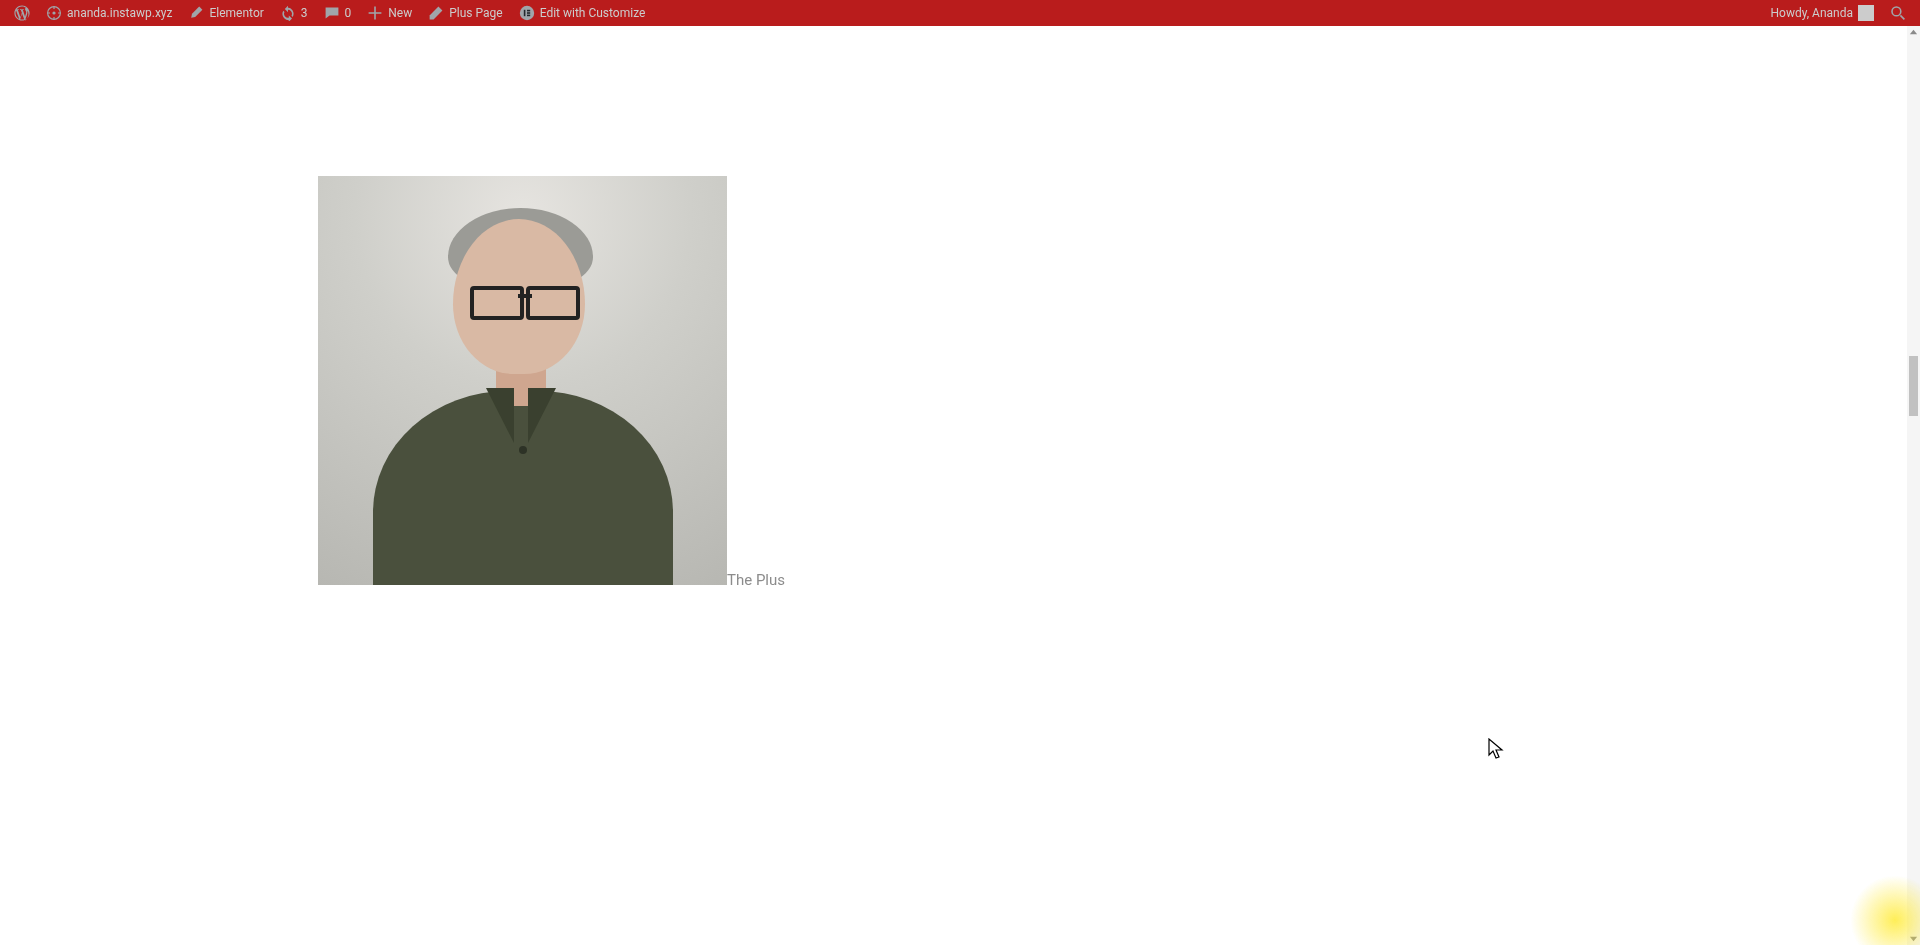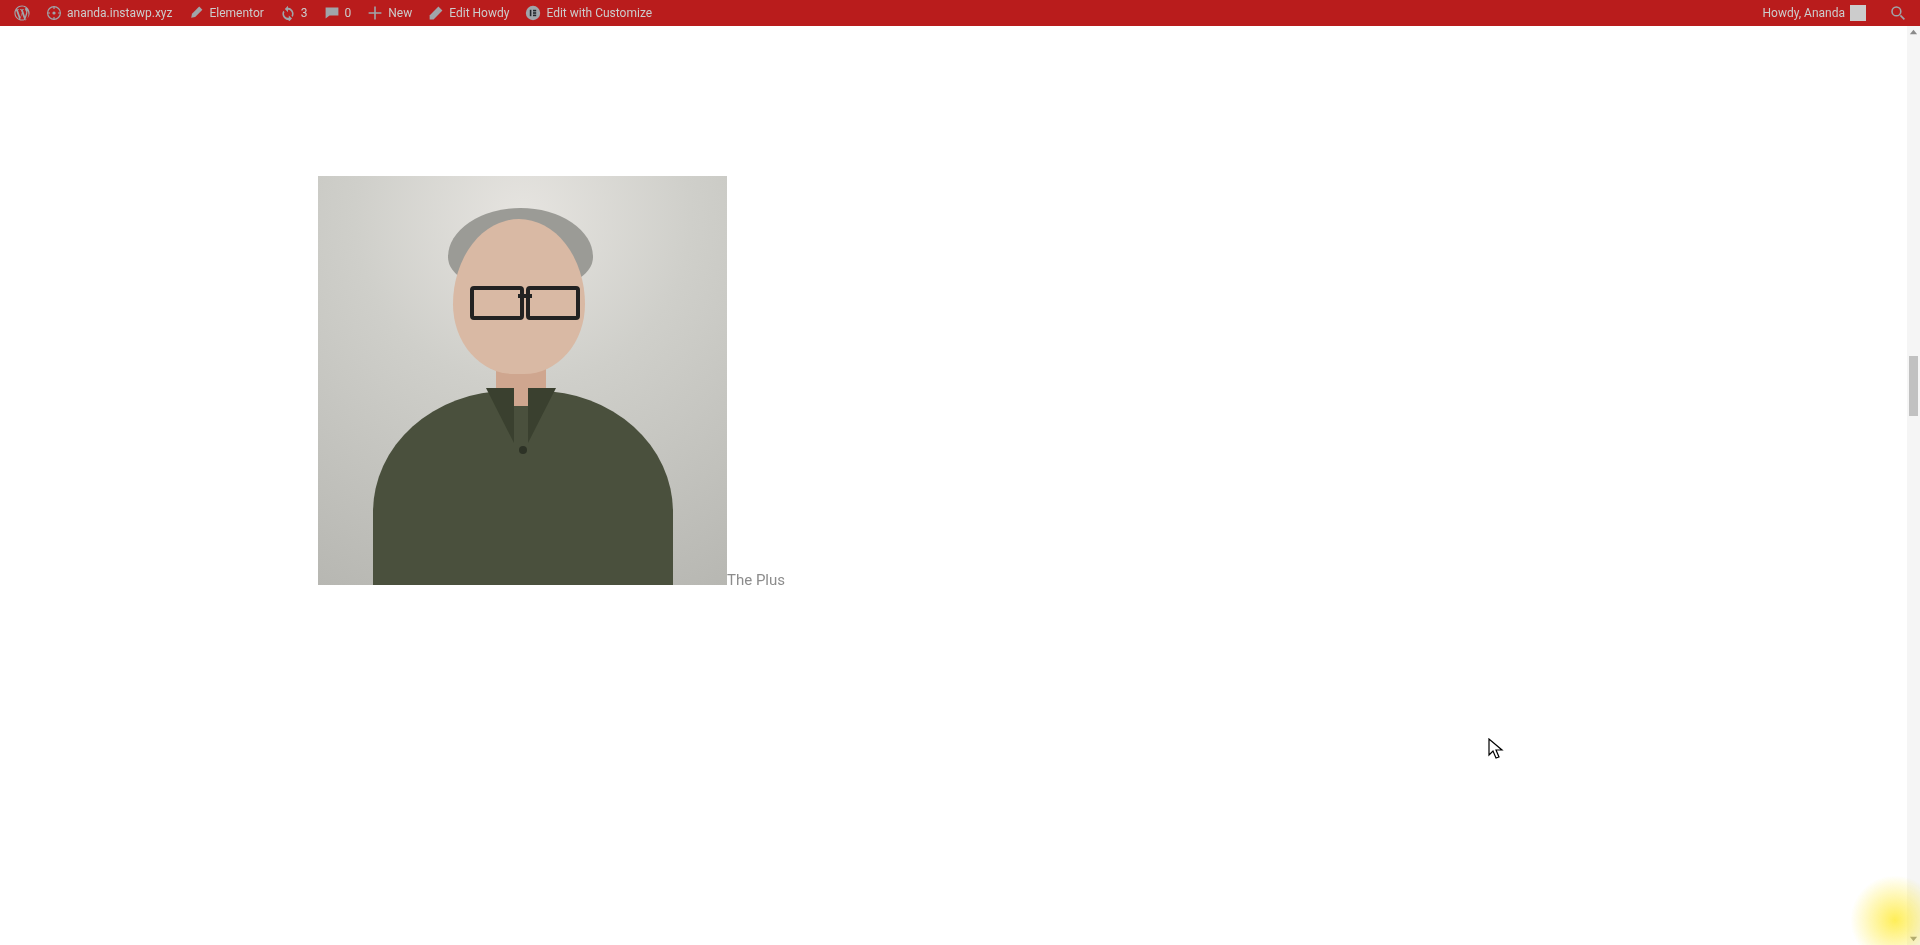--- a/index.html
+++ b/index.html
@@ -11,21 +11,21 @@
     height: 26px;
     background: #b91c1c;
     color: #ccc;
     display: flex;
     align-items: center;
     font-size: 12px;
     z-index: 1000;
     padding: 0 6px;
   }
   .ab-left { display: flex; align-items: center; gap: 0; }
-  .ab-right { margin-left: auto; display: flex; align-items: center; gap: 12px; padding-right: 4px;}
+  .ab-right { margin-left: auto; display: flex; align-items: center; gap: 4px; padding-right: 4px;}
   .ab-item {
     display: flex; align-items: center;
     padding: 0 8px;
     height: 26px;
     color: #ccc;
     cursor: pointer;
     gap: 5px;
   }
   .ab-icon { display:inline-flex; align-items:center; justify-content:center; width:16px; height:16px; }
   .ab-icon svg { width:16px; height:16px; fill: #a0a5aa; }
@@ -246,21 +246,21 @@
       </span>
       <span>New</span>
     </div>
 
     <div class="ab-item">
       <span class="ab-icon">
         <svg viewBox="0 0 20 20">
             <path d="M13 2l5 5-11 11H2v-5L13 2z"></path>
           </svg>
       </span>
-      <span>Edit Howdy</span>
+      <span>Plus Page</span>
     </div>
 
     <div class="ab-item">
       <span class="ab-icon">
         <svg viewBox="0 0 20 20">
             <circle cx="10" cy="10" r="9"></circle>
             <rect x="6" y="6" width="2" height="8" fill="#23282d"></rect>
             <rect x="10" y="6" width="4" height="2" fill="#23282d"></rect>
             <rect x="10" y="9" width="4" height="2" fill="#23282d"></rect>
             <rect x="10" y="12" width="4" height="2" fill="#23282d"></rect>

